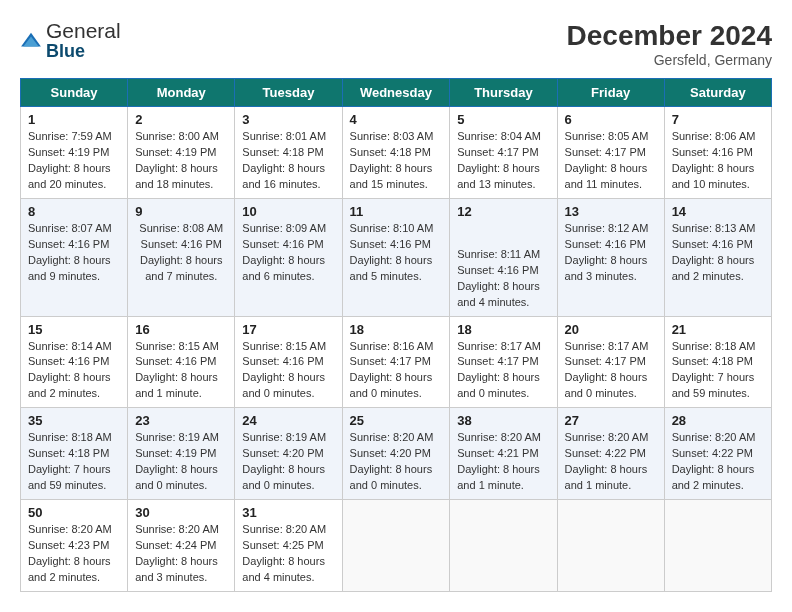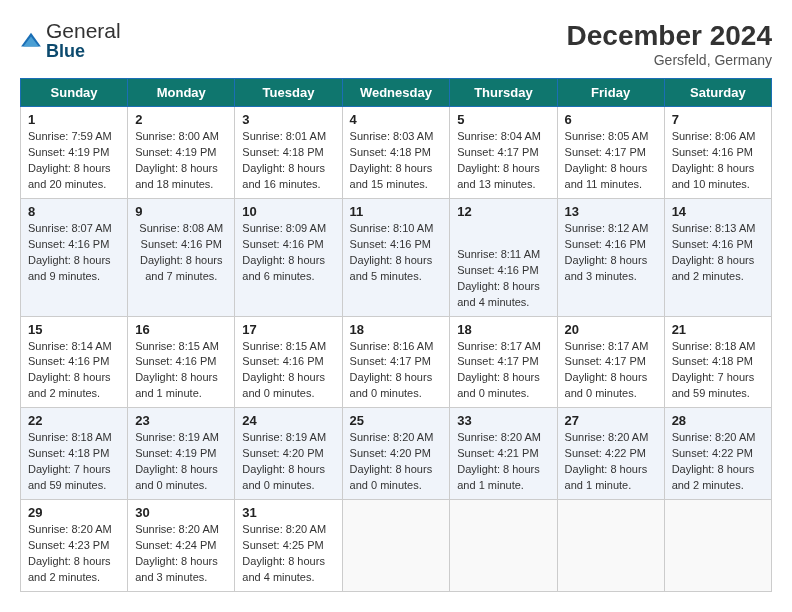--- a/index.html
+++ b/index.html
@@ -249,21 +249,21 @@
         </td>
         <td>
           <div class="day-num">21</div>
           <div class="day-detail" style="white-space: pre-line;">Sunrise: 8:18 AM
 Sunset: 4:18 PM
 Daylight: 7 hours and 59 minutes.</div>
         </td>
       </tr>
       <tr>
         <td>
-          <div class="day-num">22</div>
+          <div class="day-num">35</div>
           <div class="day-detail" style="white-space: pre-line;">Sunrise: 8:18 AM
 Sunset: 4:18 PM
 Daylight: 7 hours and 59 minutes.</div>
         </td>
         <td>
           <div class="day-num">23</div>
           <div class="day-detail" style="white-space: pre-line;">Sunrise: 8:19 AM
 Sunset: 4:19 PM
 Daylight: 8 hours and 0 minutes.</div>
         </td>
@@ -273,41 +273,41 @@
 Sunset: 4:20 PM
 Daylight: 8 hours and 0 minutes.</div>
         </td>
         <td>
           <div class="day-num">25</div>
           <div class="day-detail" style="white-space: pre-line;">Sunrise: 8:20 AM
 Sunset: 4:20 PM
 Daylight: 8 hours and 0 minutes.</div>
         </td>
         <td>
-          <div class="day-num">33</div>
+          <div class="day-num">38</div>
           <div class="day-detail" style="white-space: pre-line;">Sunrise: 8:20 AM
 Sunset: 4:21 PM
 Daylight: 8 hours and 1 minute.</div>
         </td>
         <td>
           <div class="day-num">27</div>
           <div class="day-detail" style="white-space: pre-line;">Sunrise: 8:20 AM
 Sunset: 4:22 PM
 Daylight: 8 hours and 1 minute.</div>
         </td>
         <td>
           <div class="day-num">28</div>
           <div class="day-detail" style="white-space: pre-line;">Sunrise: 8:20 AM
 Sunset: 4:22 PM
 Daylight: 8 hours and 2 minutes.</div>
         </td>
       </tr>
       <tr>
         <td>
-          <div class="day-num">29</div>
+          <div class="day-num">50</div>
           <div class="day-detail" style="white-space: pre-line;">Sunrise: 8:20 AM
 Sunset: 4:23 PM
 Daylight: 8 hours and 2 minutes.</div>
         </td>
         <td>
           <div class="day-num">30</div>
           <div class="day-detail" style="white-space: pre-line;">Sunrise: 8:20 AM
 Sunset: 4:24 PM
 Daylight: 8 hours and 3 minutes.</div>
         </td>

